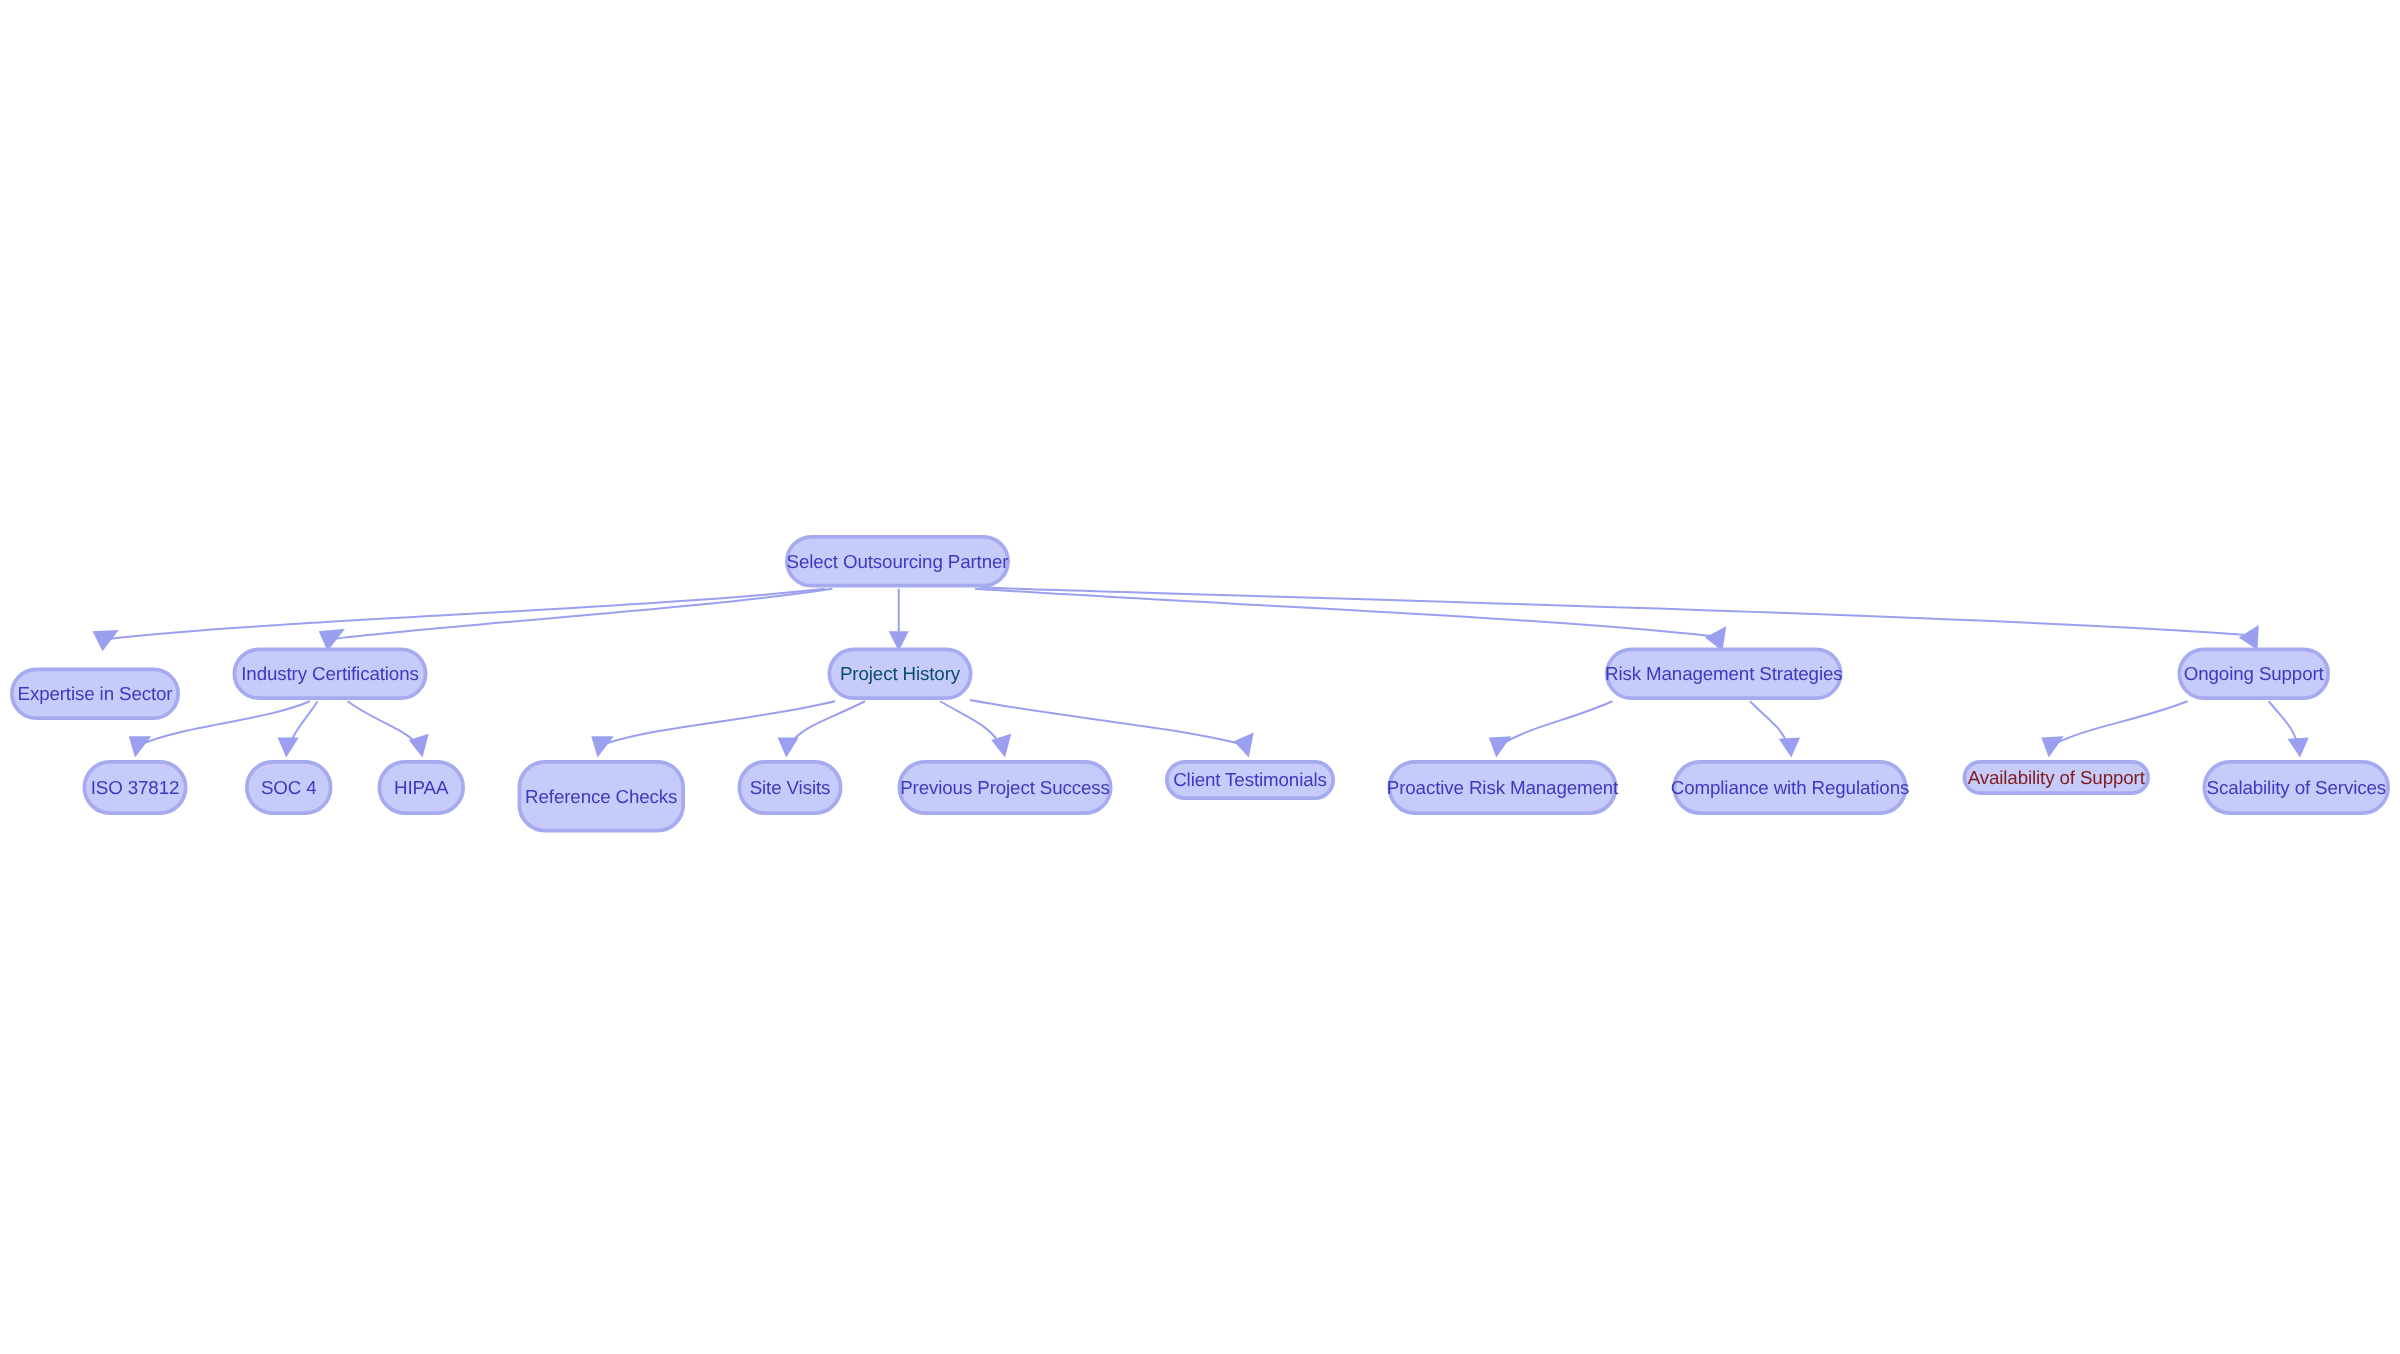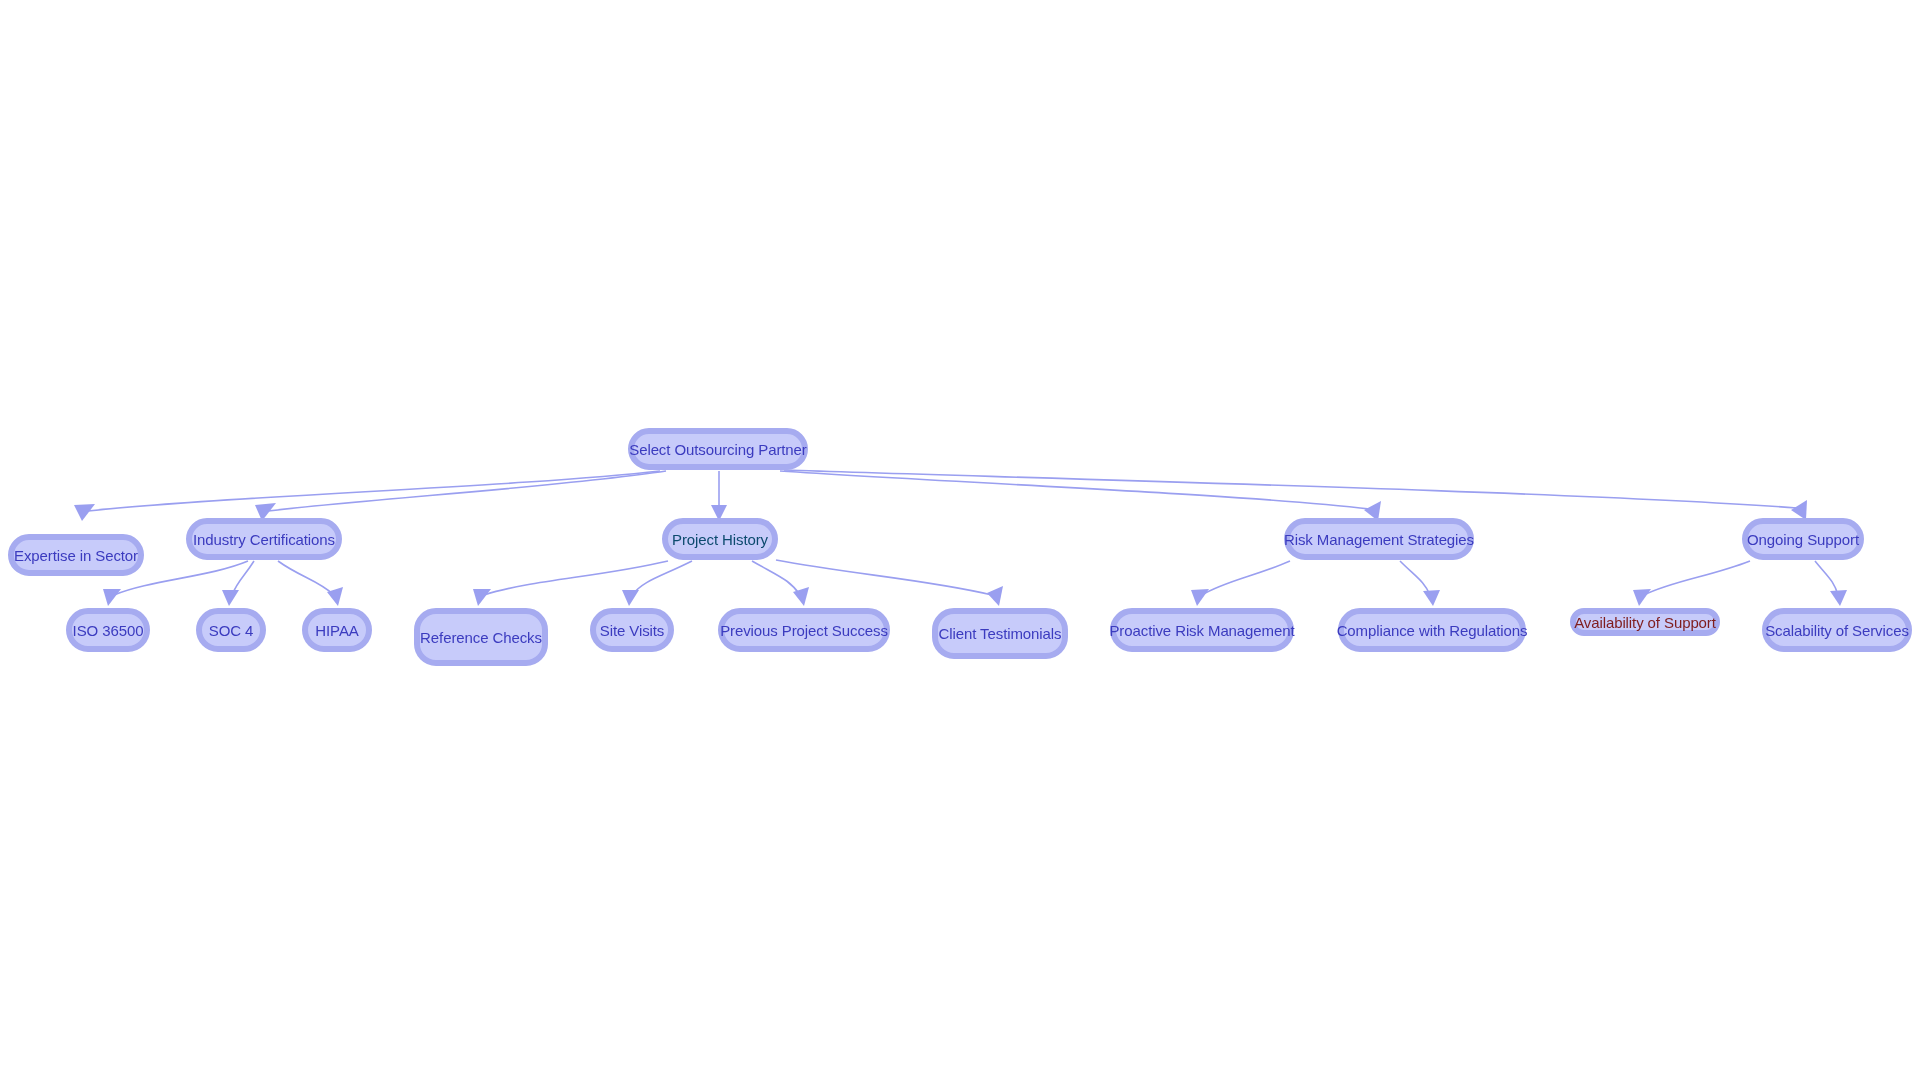--- a/index.html
+++ b/index.html
@@ -35,21 +35,21 @@
     width: 1920px;
     height: 1083px;
   }
   .node {
     position: absolute;
     box-sizing: border-box;
     display: flex;
     align-items: center;
     justify-content: center;
     background: #c7cbfa;
-    border: 6px solid #4c1d95;
+    border: 3px solid #4c1d95;
     border-radius: 22px;
     color: #3b3bbf;
     font-family: "Liberation Sans", sans-serif;
     font-size: 15px;
     line-height: 1;
     white-space: nowrap;
     letter-spacing: -0.1px;
     -webkit-font-smoothing: antialiased;
   }
   .node-label {
@@ -140,38 +140,38 @@
       <div class="node" style="left: 662px; top: 518px; width: 116px; height: 42px; background: rgb(199, 203, 250); border-color: rgb(166, 171, 240); color: #0c4a6e; border-radius: 21px;">
         <span class="node-label">Project History</span>
       </div>
       <div class="node" style="left: 1284px; top: 518px; width: 190px; height: 42px; background: rgb(199, 203, 250); border-color: rgb(166, 171, 240); color: rgb(59, 59, 191); border-radius: 21px;">
         <span class="node-label">Risk Management Strategies</span>
       </div>
       <div class="node" style="left: 1742px; top: 518px; width: 122px; height: 42px; background: rgb(199, 203, 250); border-color: rgb(166, 171, 240); color: rgb(59, 59, 191); border-radius: 21px;">
         <span class="node-label">Ongoing Support</span>
       </div>
       <div class="node" style="left: 66px; top: 608px; width: 84px; height: 44px; background: rgb(199, 203, 250); border-color: rgb(166, 171, 240); color: rgb(59, 59, 191); border-radius: 22px;">
-        <span class="node-label">ISO 36500</span>
+        <span class="node-label">ISO 37812</span>
       </div>
       <div class="node" style="left: 196px; top: 608px; width: 70px; height: 44px; background: rgb(199, 203, 250); border-color: rgb(166, 171, 240); color: rgb(59, 59, 191); border-radius: 22px;">
         <span class="node-label">SOC 4</span>
       </div>
       <div class="node" style="left: 302px; top: 608px; width: 70px; height: 44px; background: rgb(199, 203, 250); border-color: rgb(166, 171, 240); color: rgb(59, 59, 191); border-radius: 22px;">
         <span class="node-label">HIPAA</span>
       </div>
       <div class="node" style="left: 414px; top: 608px; width: 134px; height: 58px; background: rgb(199, 203, 250); border-color: rgb(166, 171, 240); color: rgb(59, 59, 191); border-radius: 22px;">
         <span class="node-label">Reference Checks</span>
       </div>
       <div class="node" style="left: 590px; top: 608px; width: 84px; height: 44px; background: rgb(199, 203, 250); border-color: rgb(166, 171, 240); color: rgb(59, 59, 191); border-radius: 22px;">
         <span class="node-label">Site Visits</span>
       </div>
       <div class="node" style="left: 718px; top: 608px; width: 172px; height: 44px; background: rgb(199, 203, 250); border-color: rgb(166, 171, 240); color: rgb(59, 59, 191); border-radius: 22px;">
         <span class="node-label">Previous Project Success</span>
       </div>
-      <div class="node" style="left: 932px; top: 608px; width: 136px; height: 51px; background: rgb(199, 203, 250); border-color: rgb(166, 171, 240); color: rgb(59, 59, 191); border-radius: 22px;">
+      <div class="node" style="left: 932px; top: 608px; width: 136px; height: 32px; background: rgb(199, 203, 250); border-color: rgb(166, 171, 240); color: rgb(59, 59, 191); border-radius: 22px;">
         <span class="node-label">Client Testimonials</span>
       </div>
       <div class="node" style="left: 1110px; top: 608px; width: 184px; height: 44px; background: rgb(199, 203, 250); border-color: rgb(166, 171, 240); color: rgb(59, 59, 191); border-radius: 22px;">
         <span class="node-label">Proactive Risk Management</span>
       </div>
       <div class="node" style="left: 1338px; top: 608px; width: 188px; height: 44px; background: rgb(199, 203, 250); border-color: rgb(166, 171, 240); color: rgb(59, 59, 191); border-radius: 22px;">
         <span class="node-label">Compliance with Regulations</span>
       </div>
       <div class="node" style="left: 1570px; top: 608px; width: 150px; height: 28px; background: rgb(199, 203, 250); border-color: rgb(166, 171, 240); color: #7f1d1d; border-radius: 22px;">
         <span class="node-label">Availability of Support</span>

